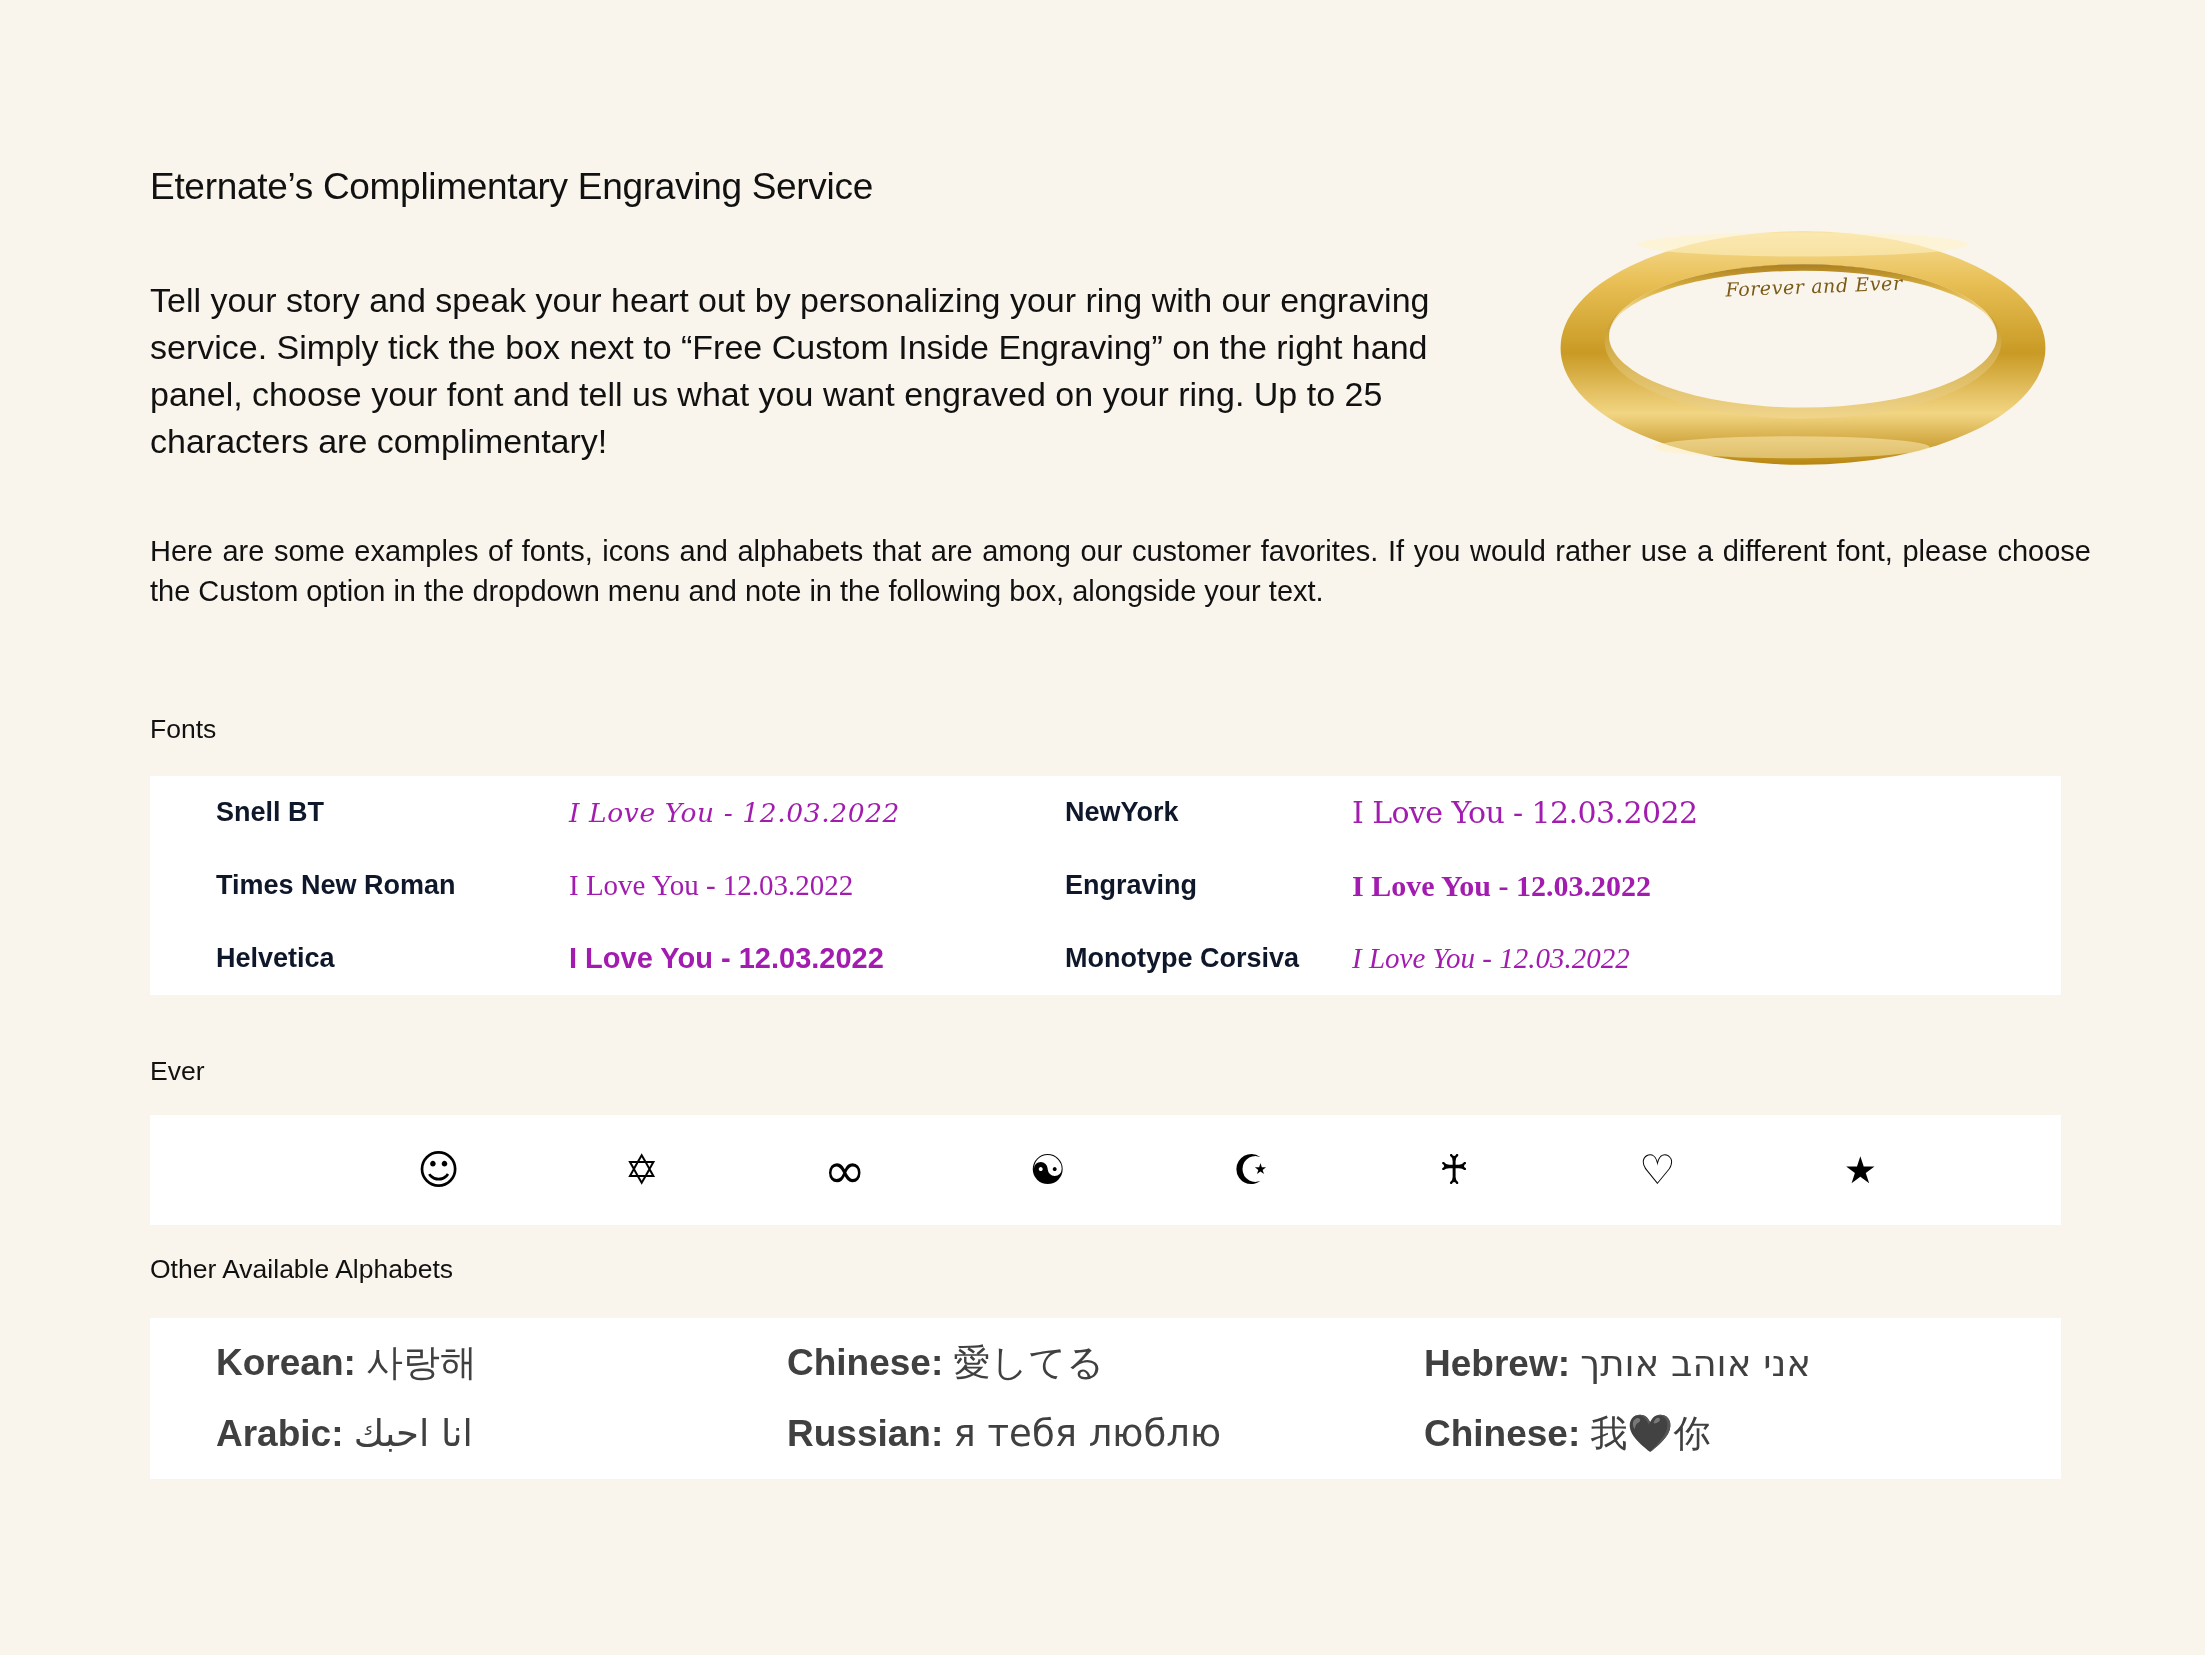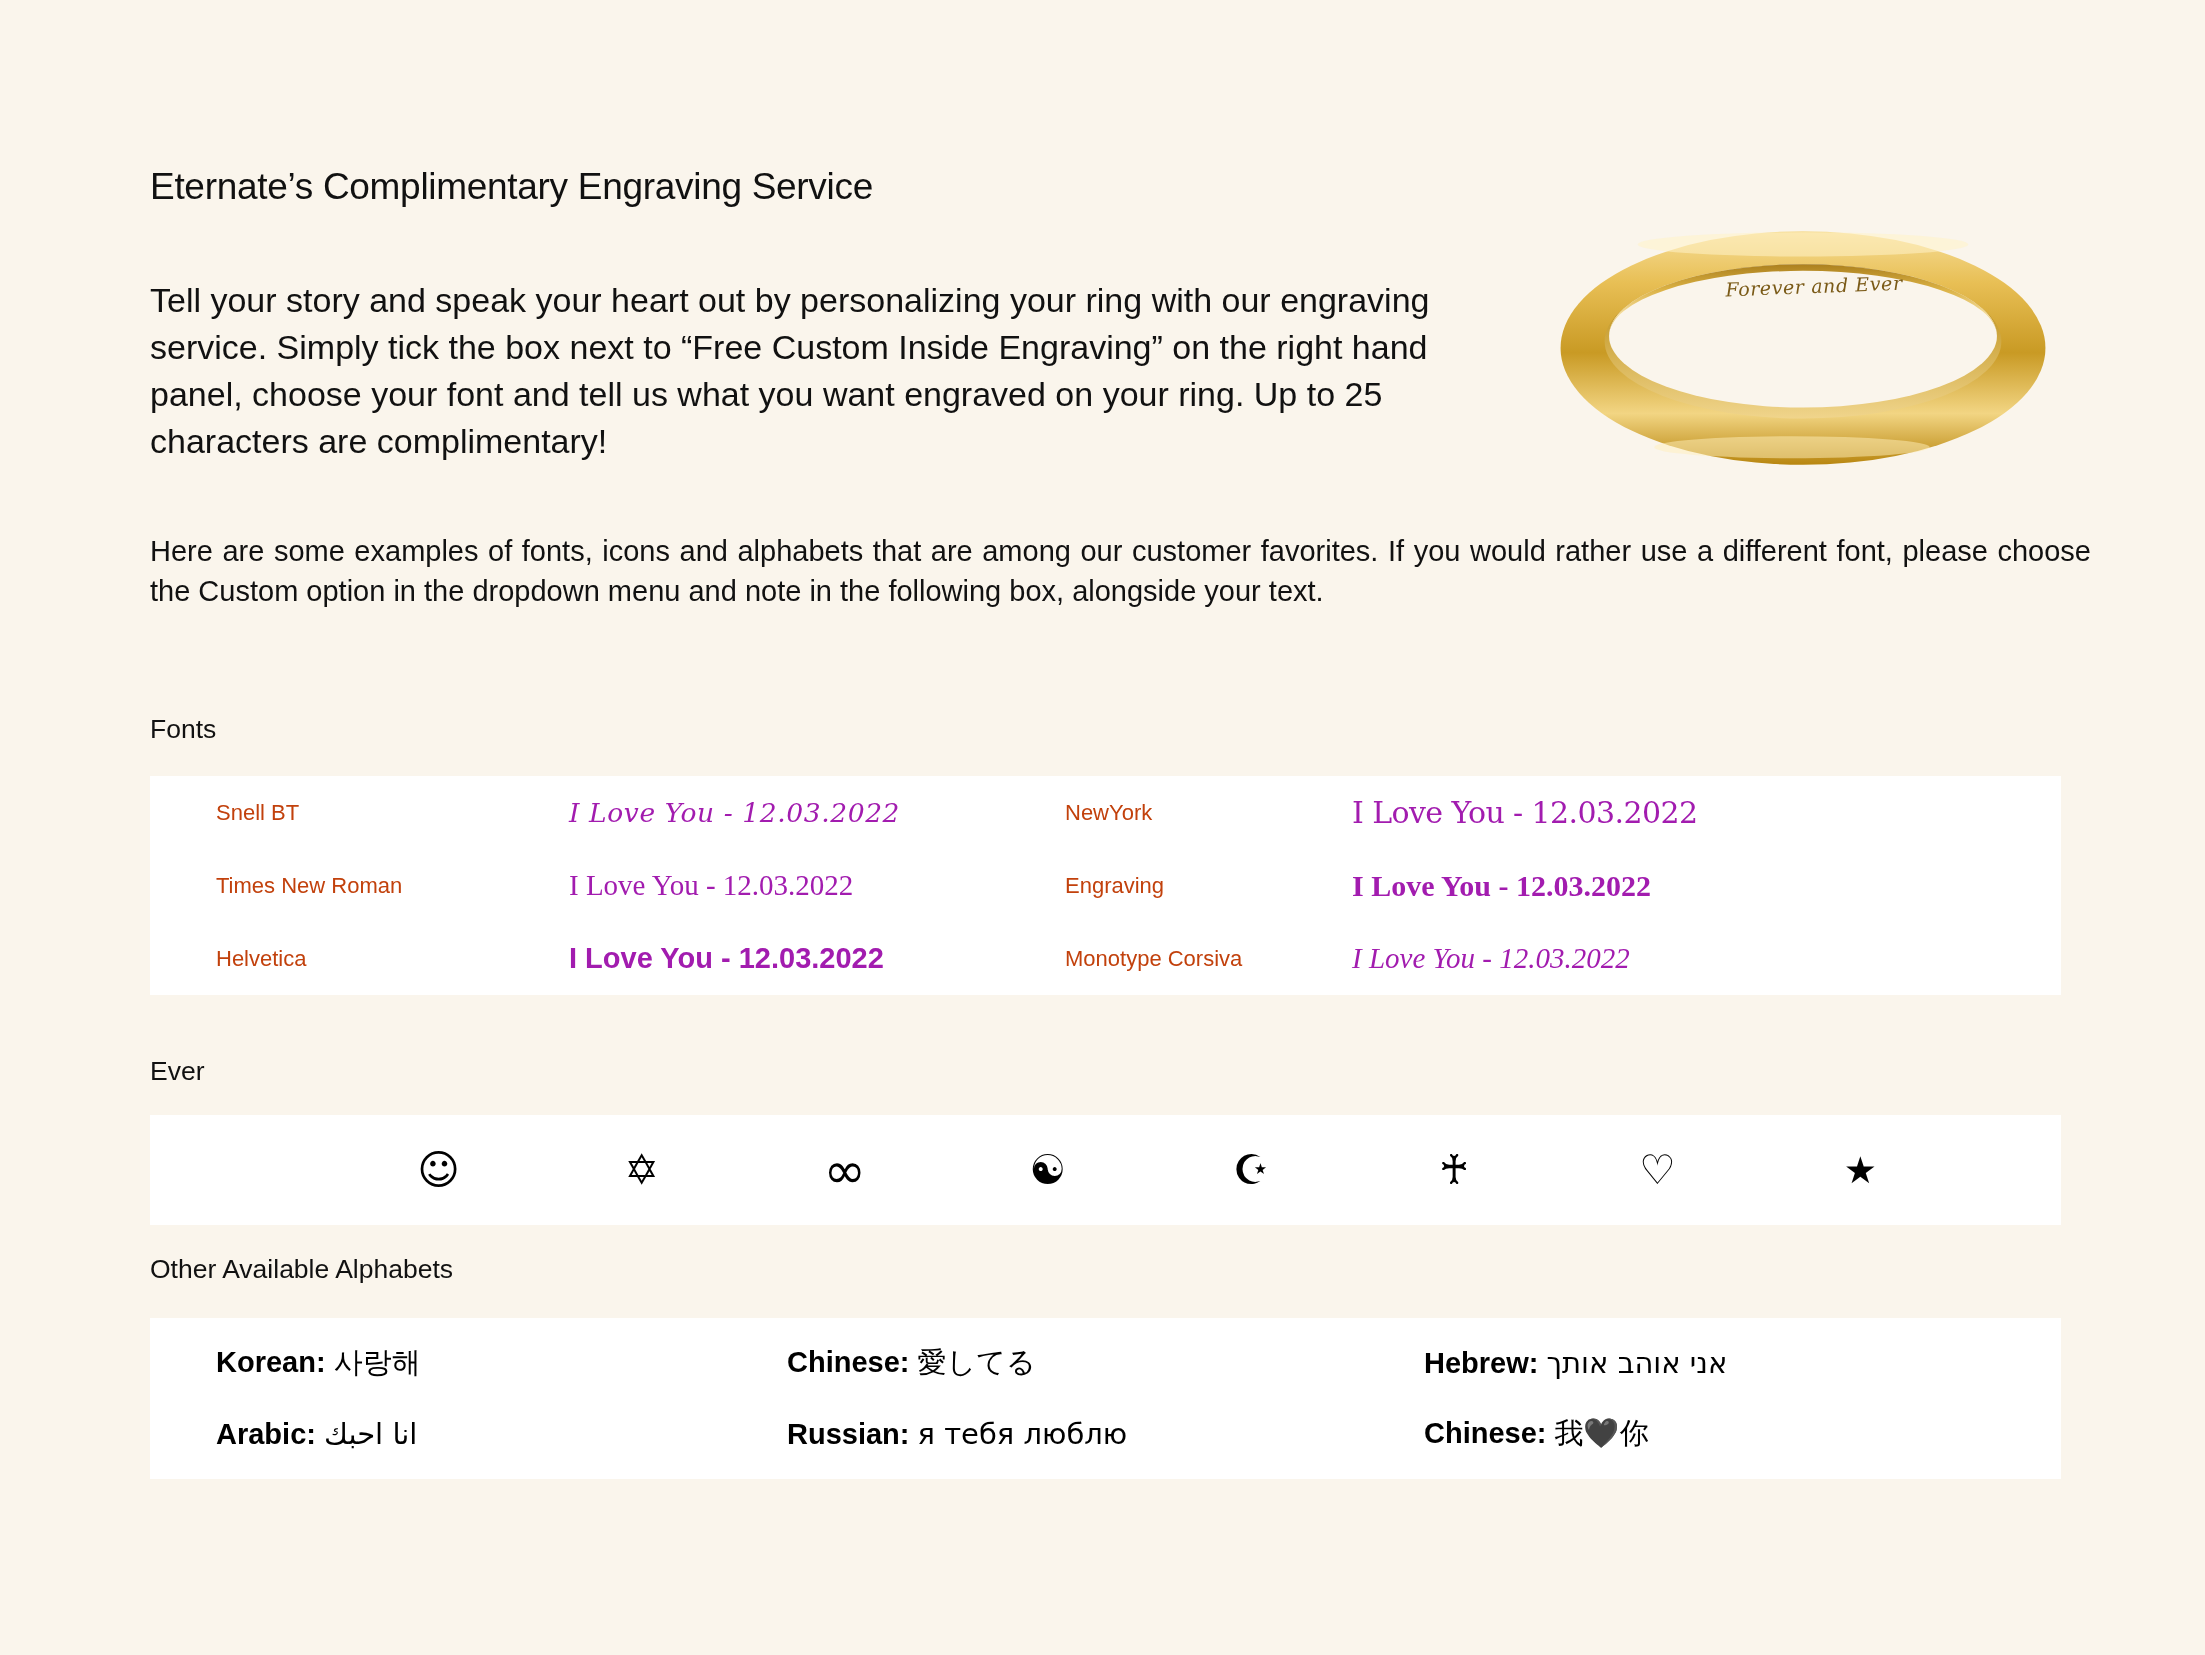--- a/index.html
+++ b/index.html
@@ -114,23 +114,24 @@
   
   .font-grid {
     position: absolute;
     inset: 0;
     display: grid;
     grid-template-columns: 66px 353px 386px 110px 287px 1fr;
     grid-template-rows: repeat(3, 1fr);
     align-items: center;
   }
   .font-name {
-    font-size: 22px;
-    color: #c2410c;
+    font-size: 27px;
+    color: #0f172a;
     white-space: nowrap;
+    font-weight: bold;
   }
   .font-sample {
     font-size: 27.6px;
     color: #a21caf;
     white-space: nowrap;
   }
   .s-snell {
     font-family: "DejaVu Serif", serif;
     font-style: italic;
     font-size: 26.5px;
@@ -187,22 +188,22 @@
     position: absolute;
     inset: 0;
     display: grid;
     grid-template-columns: 1fr 1fr 1fr;
     grid-template-rows: 1fr 1fr;
     align-items: center;
     padding: 10px 0 10px 0;
     box-sizing: border-box;
   }
   .alpha-cell {
-    font-size: 29px;
-    color: #000000;
+    font-size: 37px;
+    color: #404040;
     white-space: nowrap;
   }
   .alpha-cell .lang {
     font-weight: 600;
   }
   .alpha-cell .val {
     font-family: "DejaVu Sans", sans-serif;
   }
   .col1 { padding-left: 66px; }
 </style>

